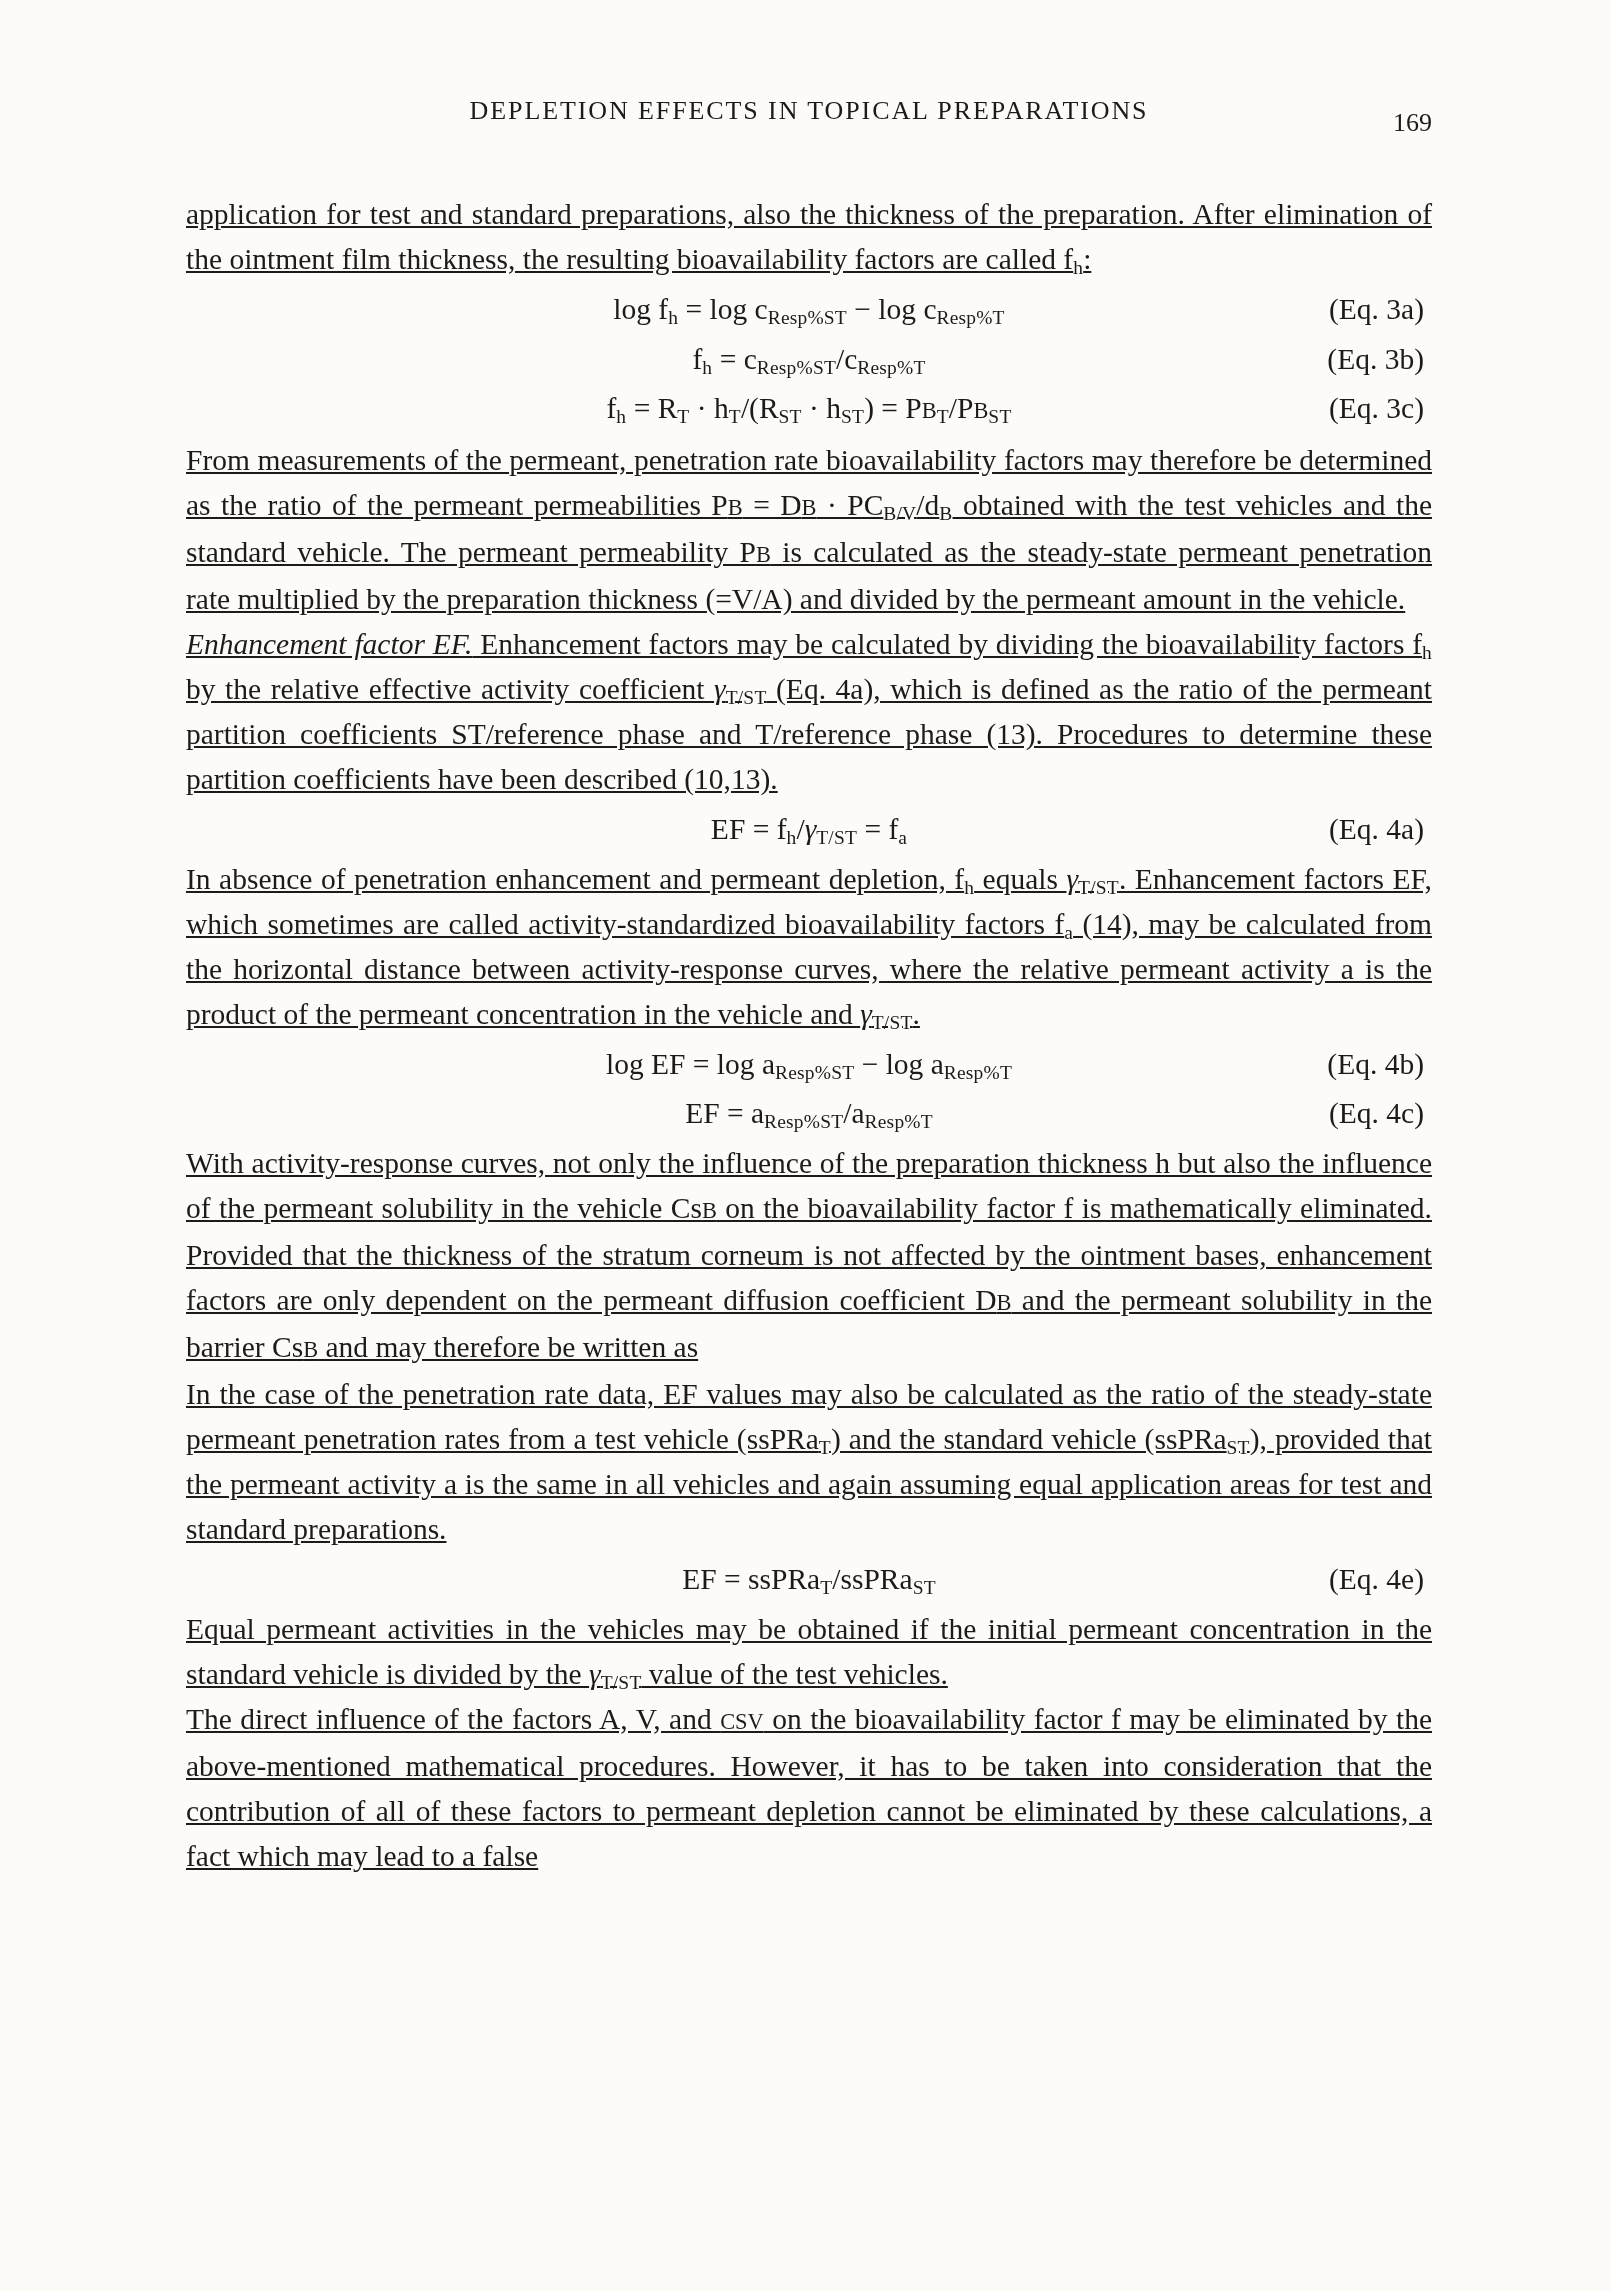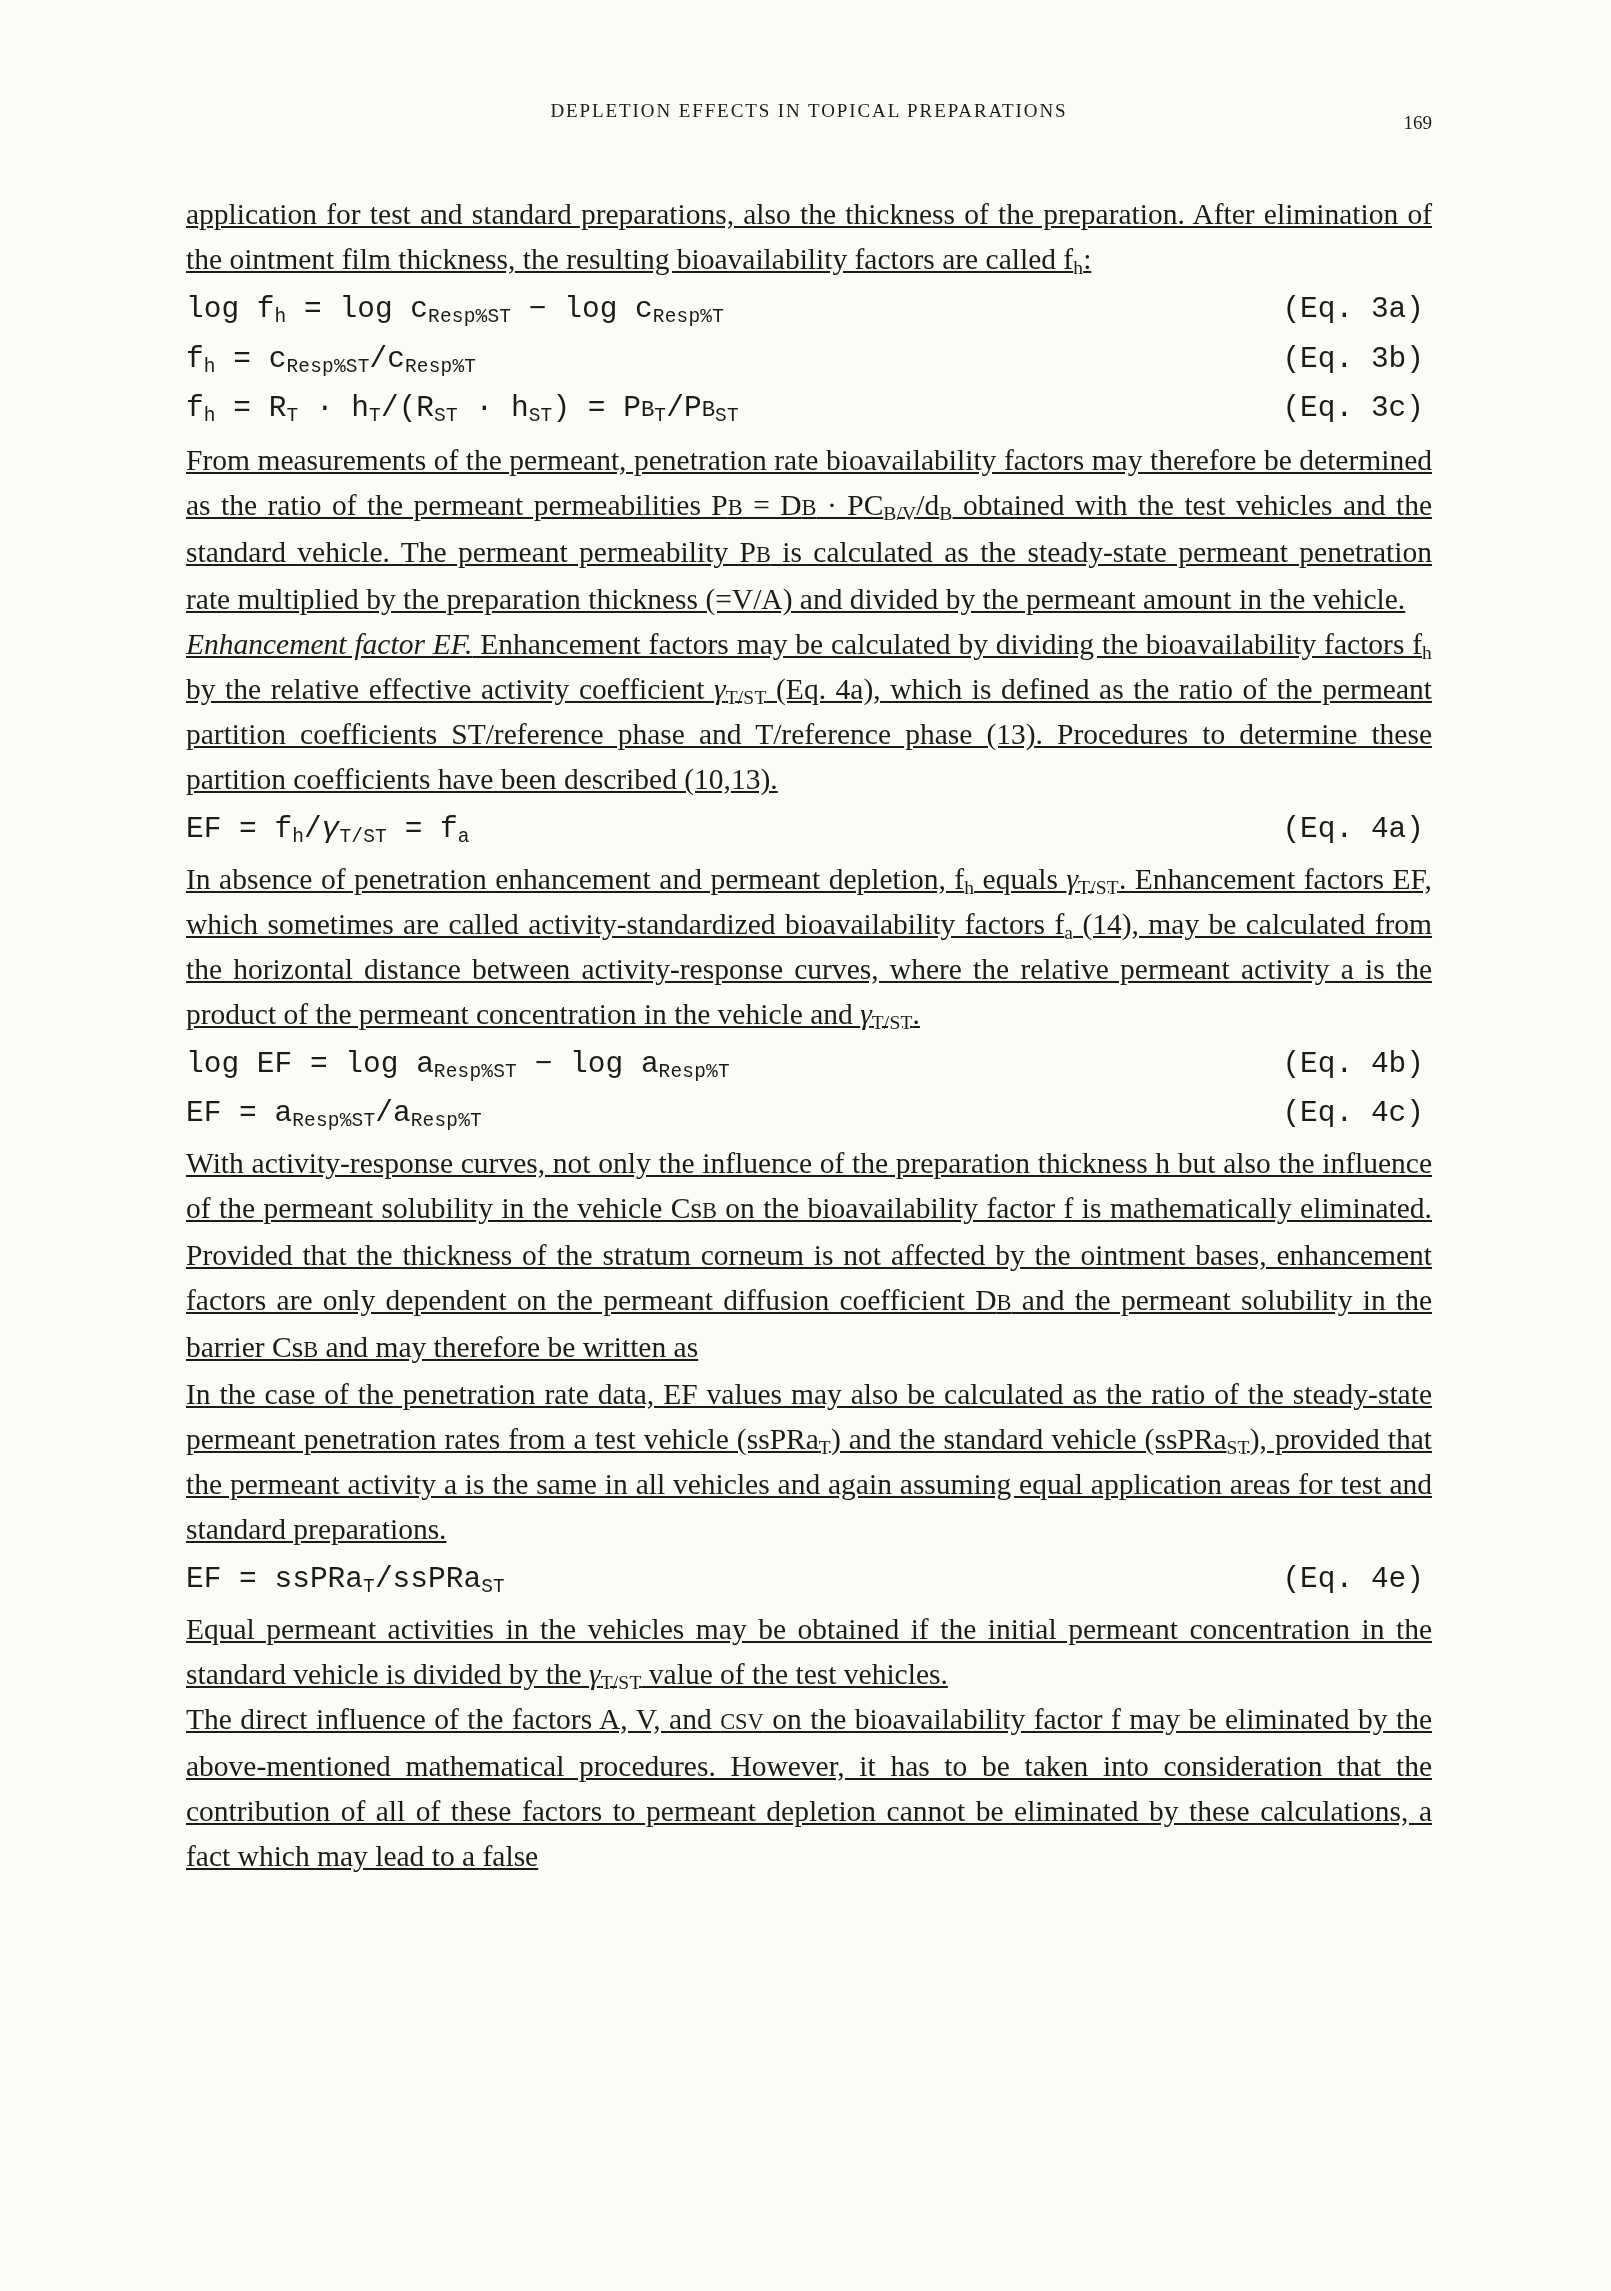--- a/index.html
+++ b/index.html
@@ -18,41 +18,41 @@
     height: 2291px;
     padding: 88px 179px 38px 186px;
     color: #1c1b19;
     font-family: "Liberation Serif", "DejaVu Serif", serif;
     font-size: 29.5px;
     line-height: 45px;
   }
   .page-header {
     position: relative;
     text-align: center;
-    font-size: 19px;
+    font-size: 26px;
     letter-spacing: 1.9px;
     margin-bottom: 59px;
     white-space: nowrap;
   }
   .page-number {
     position: absolute;
     right: 0;
     top: 12px;
     letter-spacing: 0;
   }
   .content p.para {
     margin: 0;
     text-align: justify;
     text-justify: inter-word;
     text-decoration: underline;
   }
   .equation {
     position: relative;
+    text-align: center;
     margin: 4.8px 0;
-    font-family: Liberation Mono, monospace;
   }
   .equation .formula {
     display: inline-block;
   }
   .equation .eq-label {
     position: absolute;
     right: 8px;
     top: 0;
   }
   sub {

